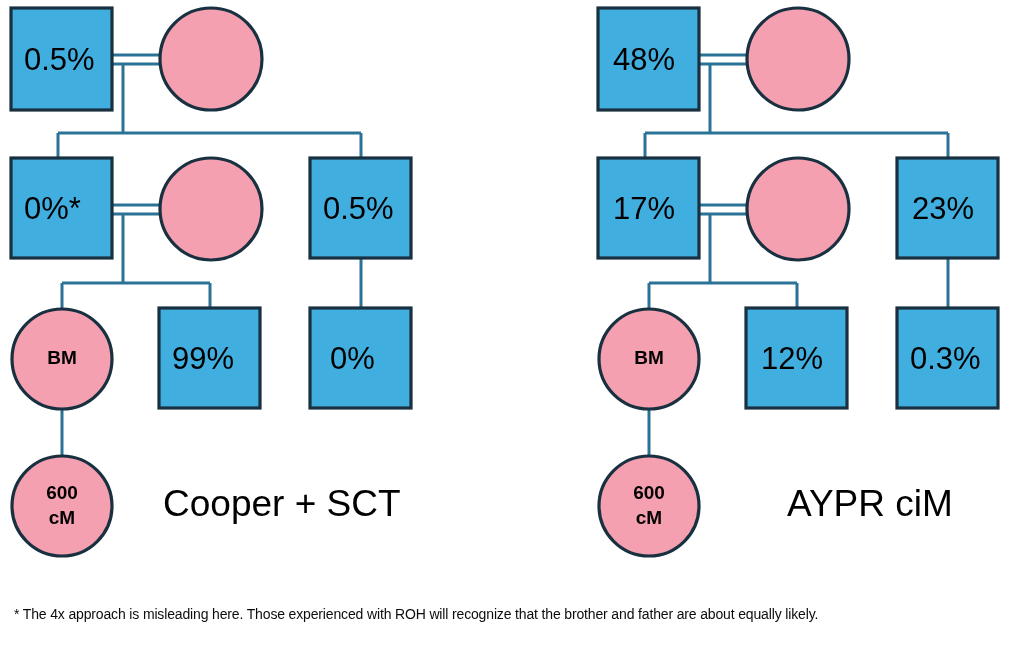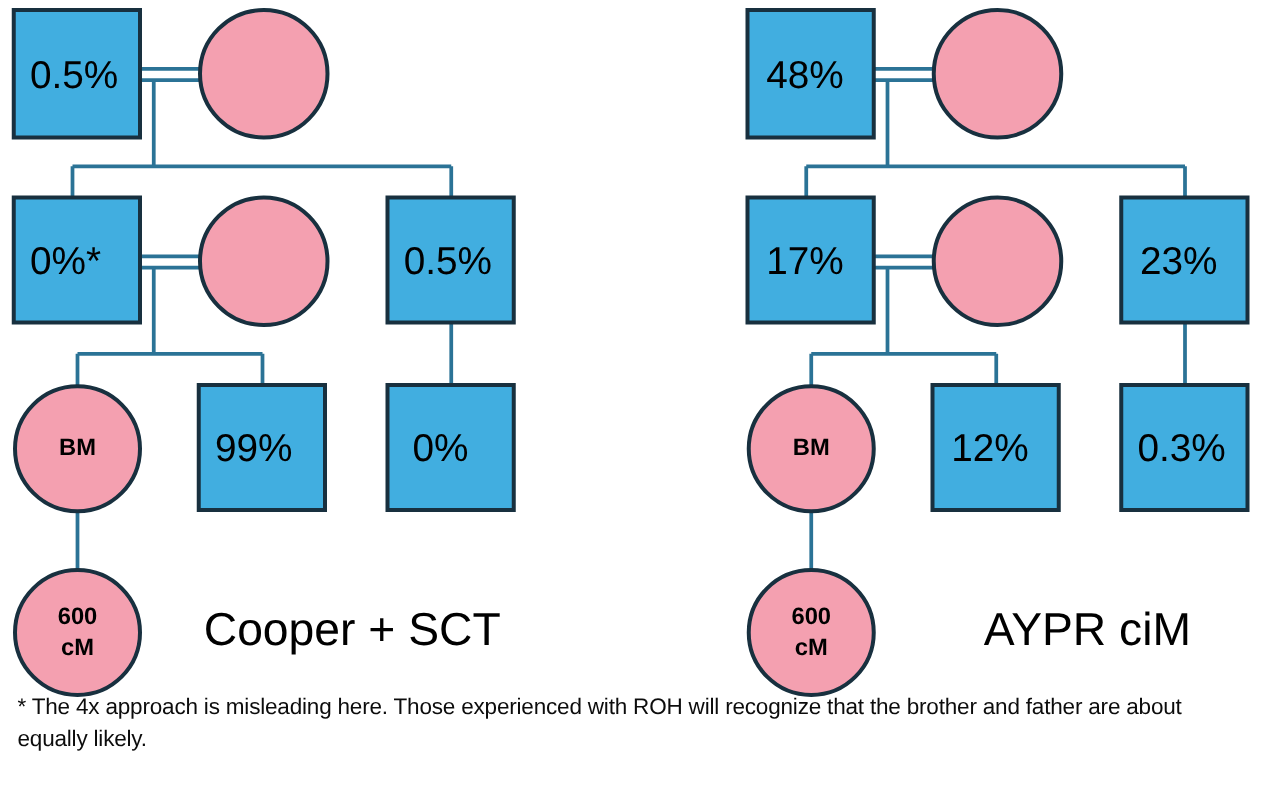--- a/index.html
+++ b/index.html
@@ -63,24 +63,24 @@
   .panel-title {
     font-family: "Liberation Sans", sans-serif;
     font-size: 37px;
     fill: #000000;
     text-anchor: start;
     dominant-baseline: middle;
   }
   .footnote {
     position: absolute;
     left: 14px;
-    top: 552px;
+    top: 604px;
     width: 990px;
     font-family: "Liberation Sans", sans-serif;
-    font-size: 18px;
+    font-size: 14px;
     line-height: 1.45;
     color: #0c0c0c;
     letter-spacing: -0.15px;
   }
 </style>
 </head>
 <body>
 
 <div id="stage">
 

